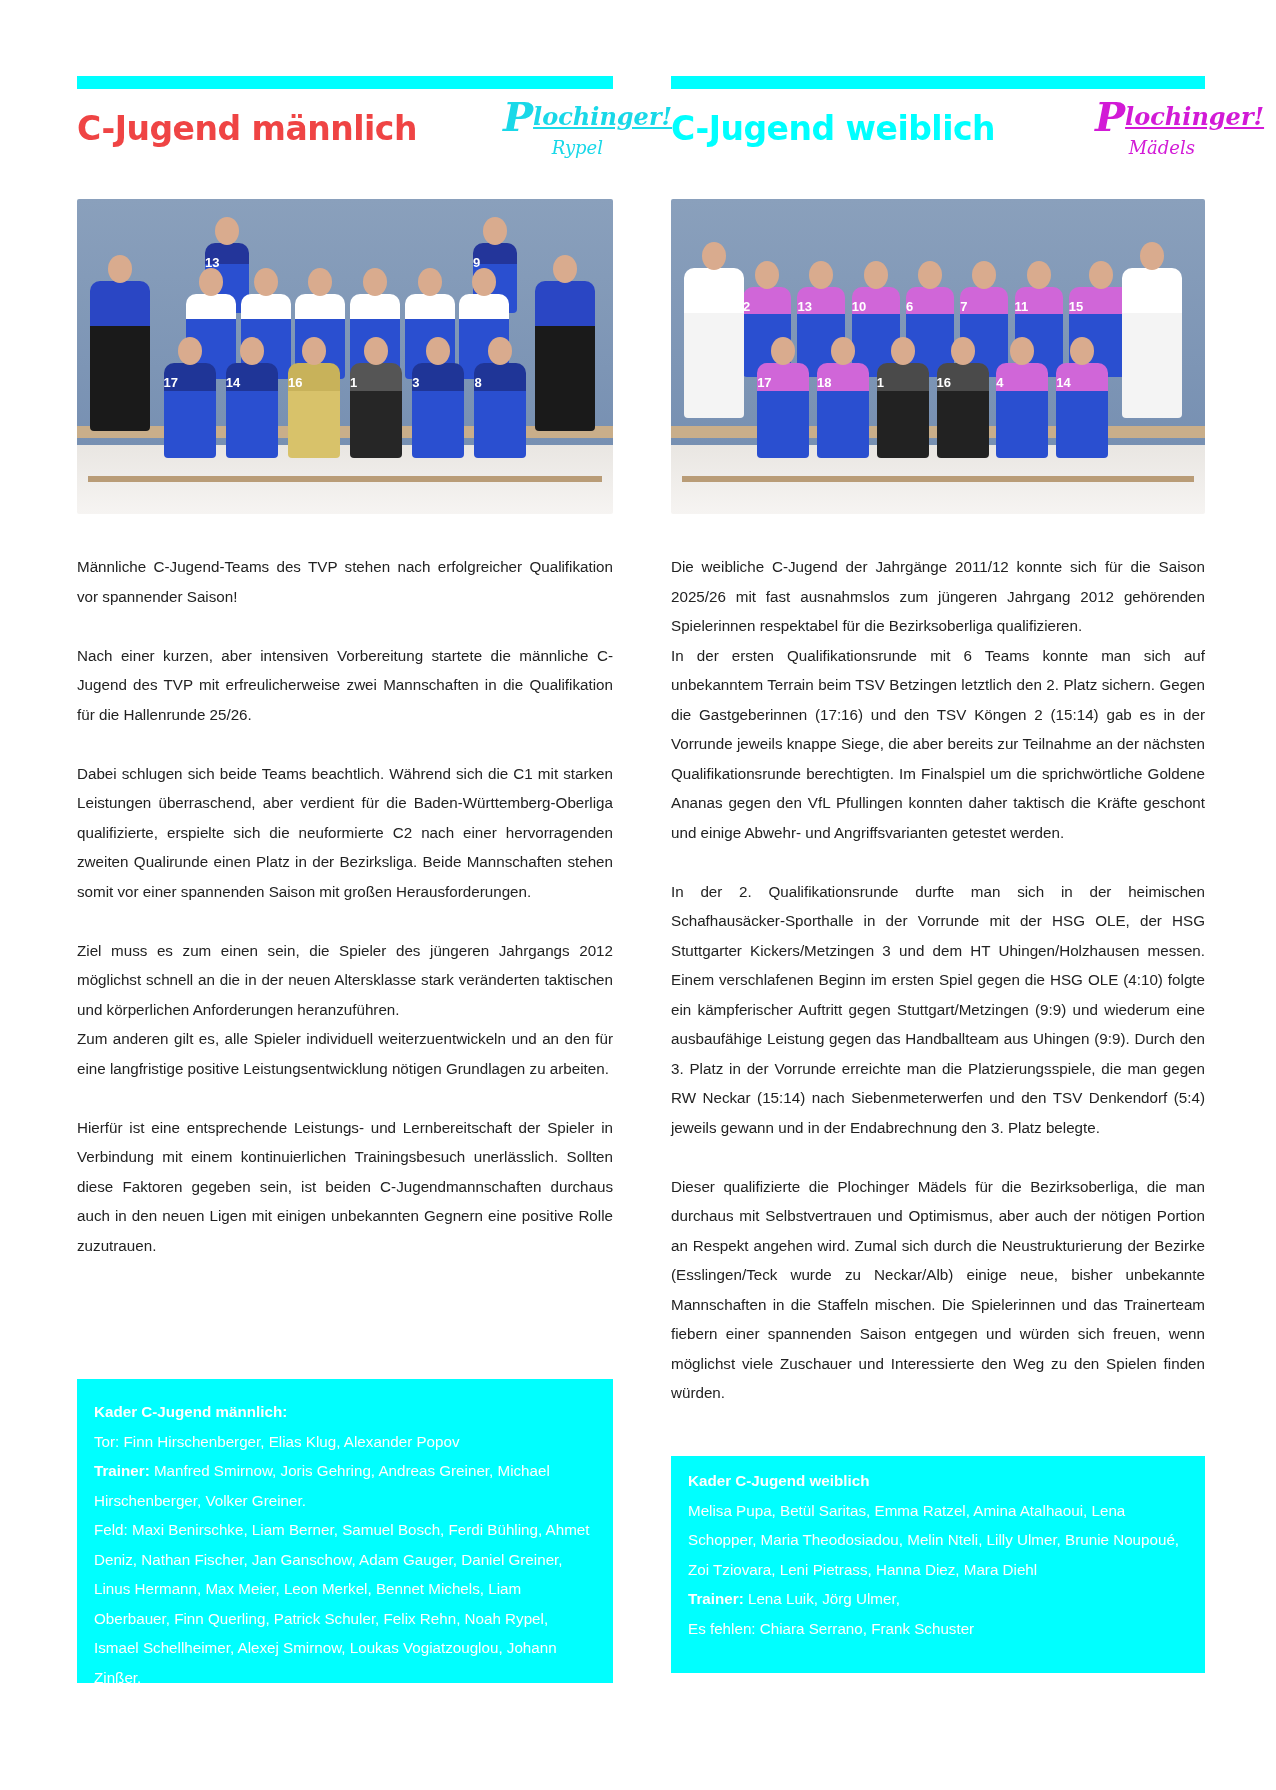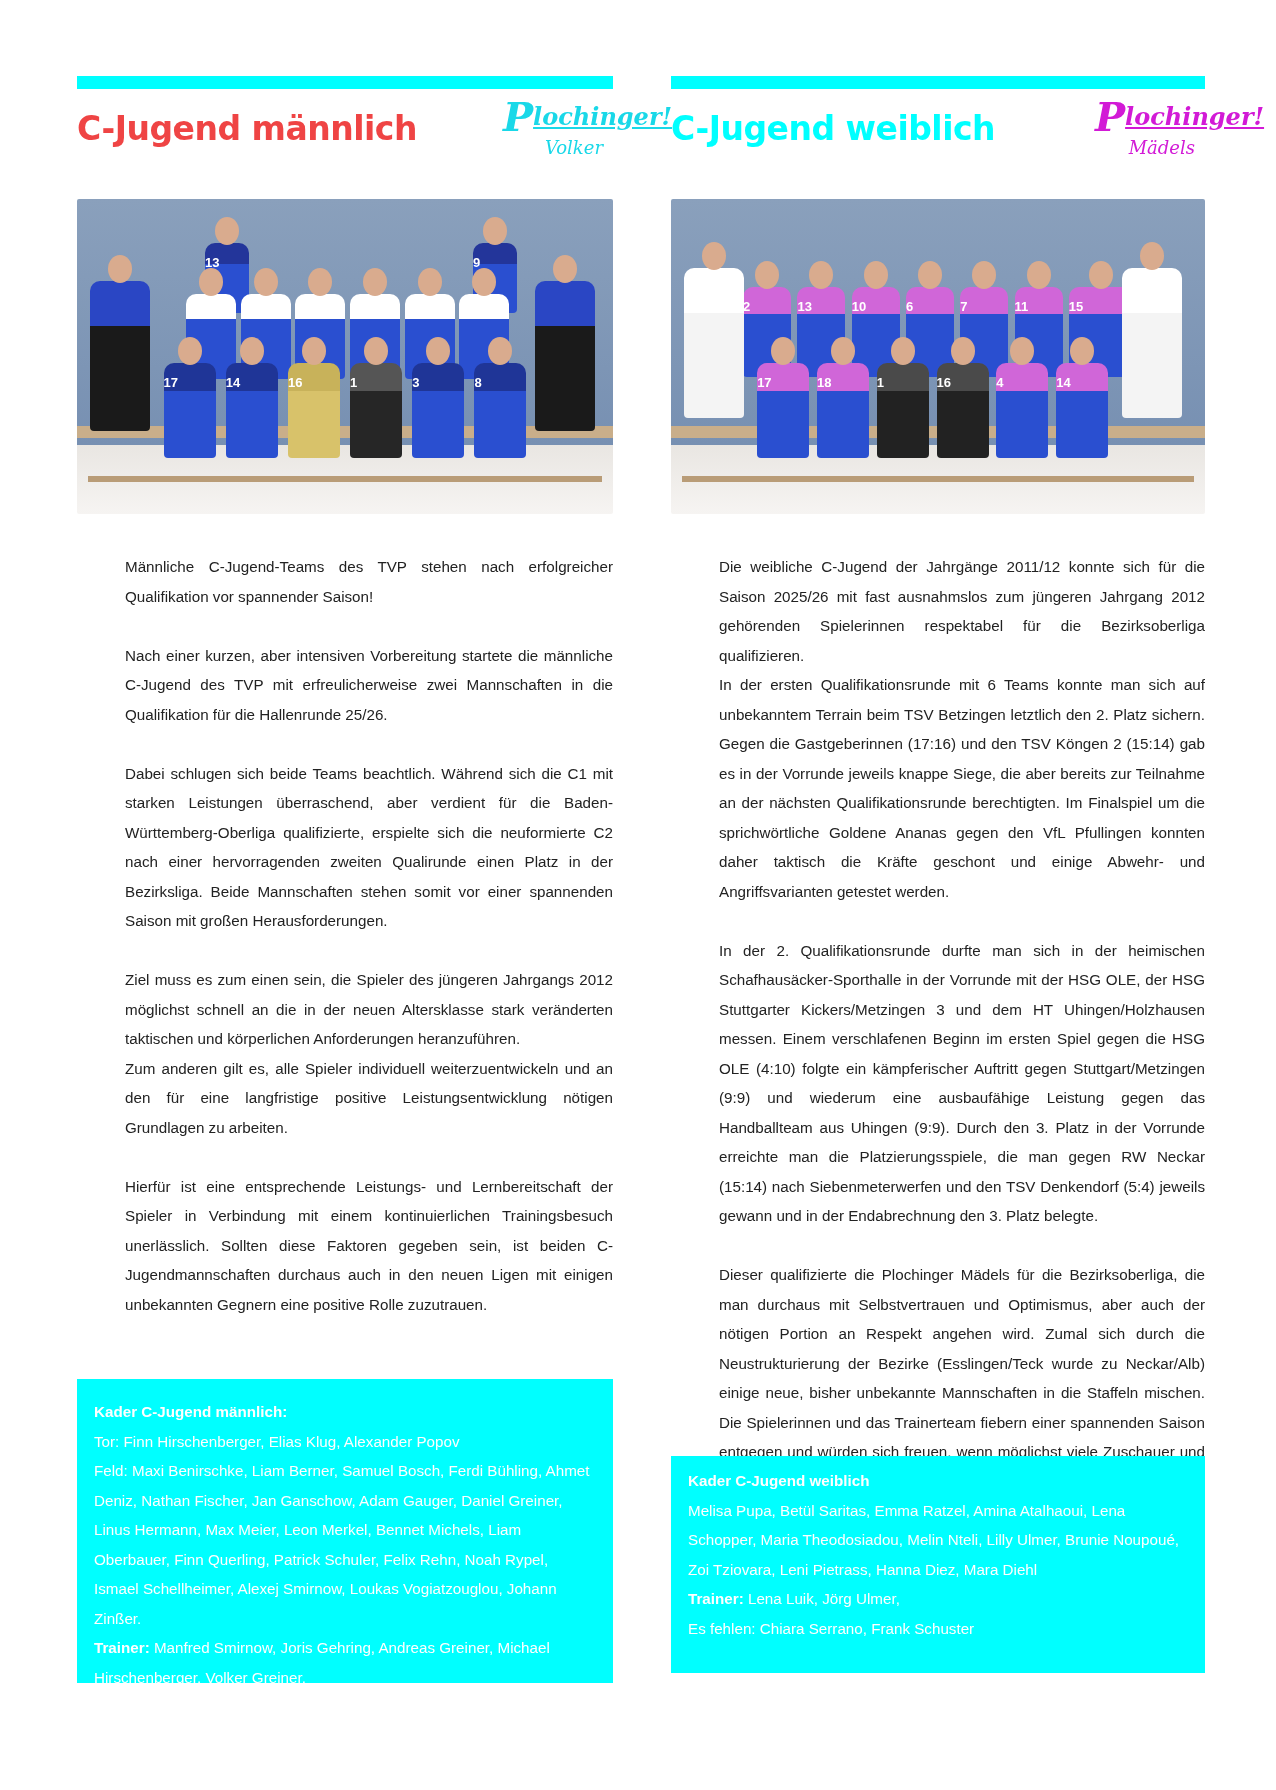--- a/index.html
+++ b/index.html
@@ -20,40 +20,40 @@
 
   .photo { position: relative; width: 100%; height: 315px; overflow: hidden; border-radius: 2px; }
   .photo .wall { position: absolute; left: 0; top: 0; right: 0; height: 78%; background: linear-gradient(#8aa0bc, #7790b2); }
   .photo .floor { position: absolute; left: 0; bottom: 0; right: 0; height: 22%; background: linear-gradient(#e9e6e2, #f6f4f2); }
   .photo .bench { position: absolute; left: 0; right: 0; top: 72%; height: 12px; background: #c9ae8a; }
   .photo .bench2 { position: absolute; left: 2%; right: 2%; top: 88%; height: 6px; background: #b99c77; }
   .person { position: absolute; border-radius: 10px 10px 4px 4px; }
   .person .head { position: absolute; left: 50%; top: -26px; width: 24px; height: 28px; margin-left: -12px; border-radius: 50%; background: #d9ab8e; }
   .person .num { position: absolute; left: 0; right: 0; top: 12px; color: #ffffff; font-weight: bold; font-size: 13px; }
 
-  .body-text { margin-top: 38px; font-family: "Liberation Sans", sans-serif; font-size: 15.2px; line-height: 29.5px; text-align: justify; color: #222; margin-left: 48px; }
+  .body-text { margin-top: 38px; font-family: "Liberation Sans", sans-serif; font-size: 15.2px; line-height: 29.5px; text-align: justify; color: #222; }
   .body-text p { margin-bottom: 29.5px; }
   .body-text p.tight { margin-bottom: 0; }
 
   .kader { position: absolute; left: 0; width: 100%; background: #00ffff; color: #ffffff; padding: 18px 17px 18px 17px; font-size: 15.2px; line-height: 29.5px; }
   .kader .khead { font-weight: bold; }
   .kader b { font-weight: bold; }
   .col.left .kader { top: 1303px; height: 304px; }
   .col.right .kader { top: 1380px; height: 217px; padding-top: 10px; }
 </style>
 </head>
 <body>
 
 <div class="col left">
   <div class="topbar" style="background:#00ffff"></div>
   <div class="title-row">
     <h1 class="title" style="color:#ef4444">C-Jugend männlich</h1>
     <div class="logo" style="color:#19d8e8">
       <span class="l1"><span class="big">P</span><span style="text-decoration:underline">lochinger!</span></span>
-      <span class="l2">Volker</span>
+      <span class="l2">Rypel</span>
     </div>
   </div>
 
   <div class="photo" id="photo-left">
     <div class="wall"></div>
     <div class="floor"></div>
     <div class="bench"></div>
     <div class="bench2"></div>
   <div class="person" style="left: 128.08px; top: 14%; width: 44px; height: 70px; background: linear-gradient(rgb(35, 53, 154) 0%, rgb(35, 53, 154) 30%, rgb(42, 79, 208) 30%);">
         <div class="head"></div>
@@ -126,22 +126,22 @@
     <p>Nach einer kurzen, aber intensiven Vorbereitung startete die männliche C-Jugend des TVP mit erfreulicherweise zwei Mannschaften in die Qualifikation für die Hallenrunde 25/26.</p>
     <p>Dabei schlugen sich beide Teams beachtlich. Während sich die C1 mit starken Leistungen überraschend, aber verdient für die Baden-Württemberg-Oberliga qualifizierte, erspielte sich die neuformierte C2 nach einer hervorragenden zweiten Qualirunde einen Platz in der Bezirksliga. Beide Mannschaften stehen somit vor einer spannenden Saison mit großen Herausforderungen.</p>
     <p class="tight">Ziel muss es zum einen sein, die Spieler des jüngeren Jahrgangs 2012 möglichst schnell an die in der neuen Altersklasse stark veränderten taktischen und körperlichen Anforderungen heranzuführen.</p>
     <p>Zum anderen gilt es, alle Spieler individuell weiterzuentwickeln und an den für eine langfristige positive Leistungsentwicklung nötigen Grundlagen zu arbeiten.</p>
     <p>Hierfür ist eine entsprechende Leistungs- und Lernbereitschaft der Spieler in Verbindung mit einem kontinuierlichen Trainingsbesuch unerlässlich. Sollten diese Faktoren gegeben sein, ist beiden C-Jugendmannschaften durchaus auch in den neuen Ligen mit einigen unbekannten Gegnern eine positive Rolle zuzutrauen.</p>
   </div>
 
   <div class="kader">
     <div class="khead">Kader C-Jugend männlich:</div>
     <div>Tor: Finn Hirschenberger, Elias Klug, Alexander Popov</div>
+    <div><b>Trainer:</b><span> Manfred Smirnow, Joris Gehring, Andreas Greiner, Michael Hirschenberger, Volker Greiner.</span></div>
     <div>Feld: Maxi Benirschke, Liam Berner, Samuel Bosch, Ferdi Bühling, Ahmet Deniz, Nathan Fischer, Jan Ganschow, Adam Gauger, Daniel Greiner, Linus Hermann, Max Meier, Leon Merkel, Bennet Michels, Liam Oberbauer, Finn Querling, Patrick Schuler, Felix Rehn, Noah Rypel, Ismael Schellheimer, Alexej Smirnow, Loukas Vogiatzouglou, Johann Zinßer.</div>
-    <div><b>Trainer:</b><span> Manfred Smirnow, Joris Gehring, Andreas Greiner, Michael Hirschenberger, Volker Greiner.</span></div>
   </div>
 </div>
 
 <div class="col right">
   <div class="topbar" style="background:#00ffff"></div>
   <div class="title-row">
     <h1 class="title" style="color:#00ffff">C-Jugend weiblich</h1>
     <div class="logo" style="color:#d21ad6">
       <span class="l1"><span class="big">P</span><span style="text-decoration:underline">lochinger!</span></span>
       <span class="l2">Mädels</span>

